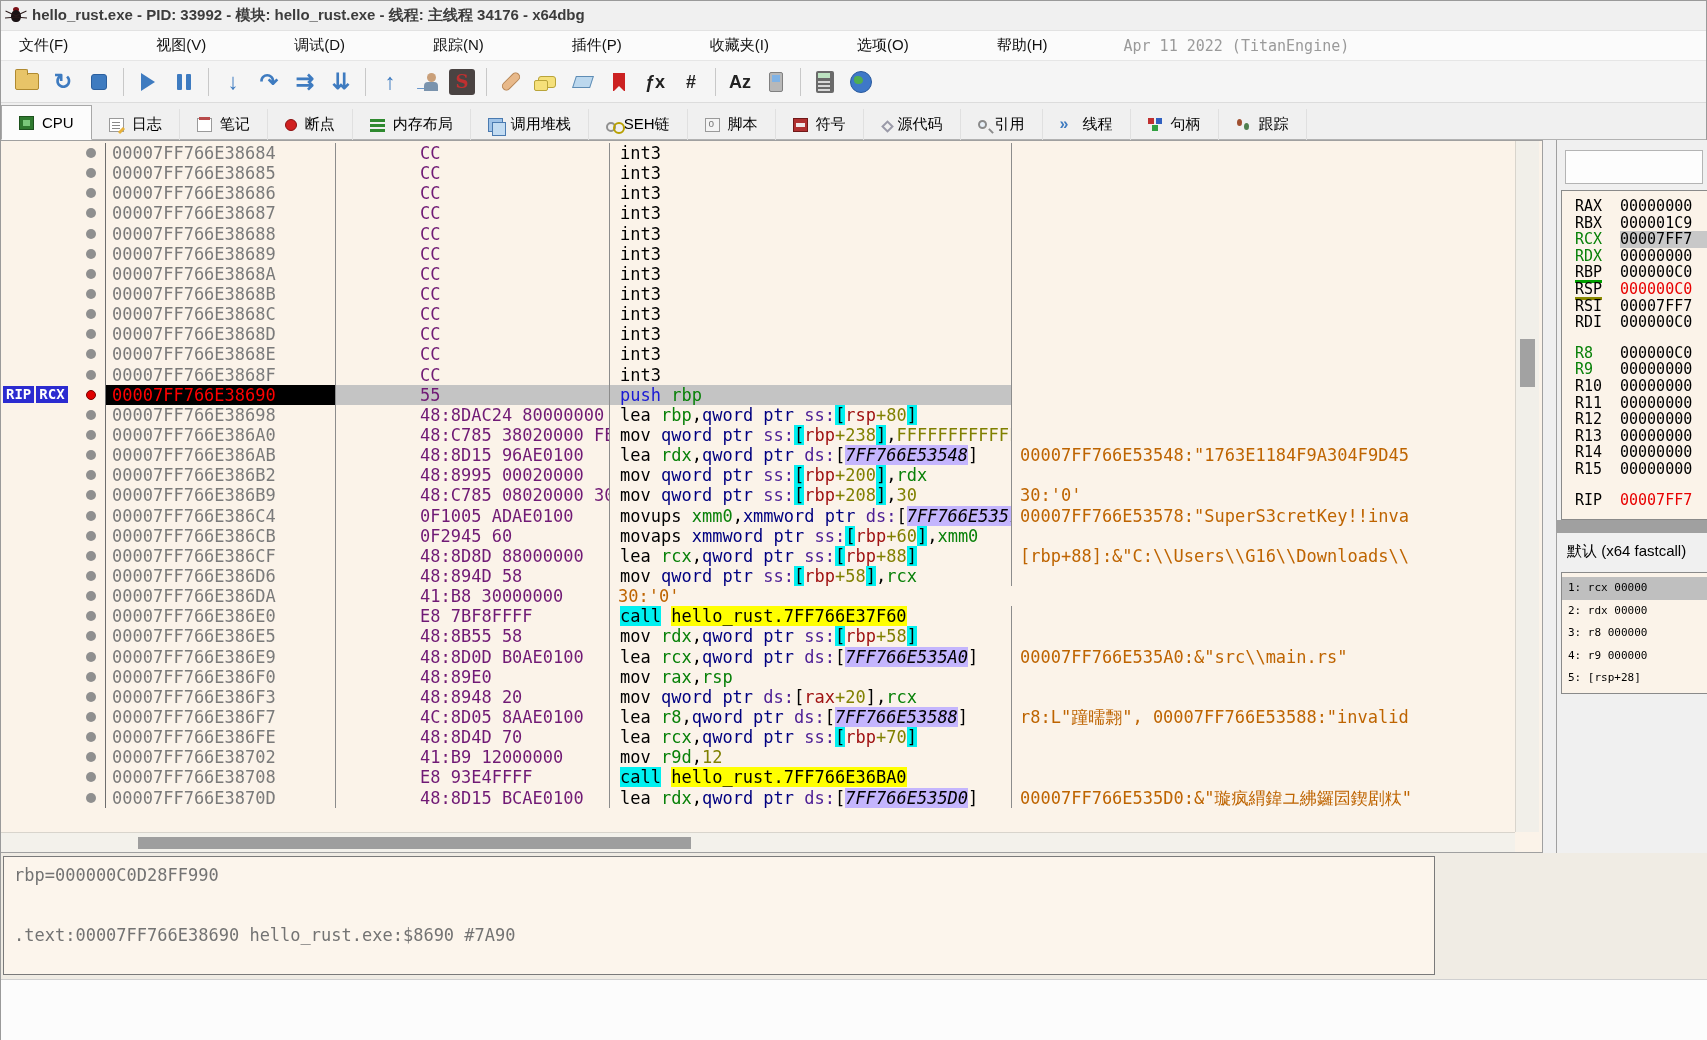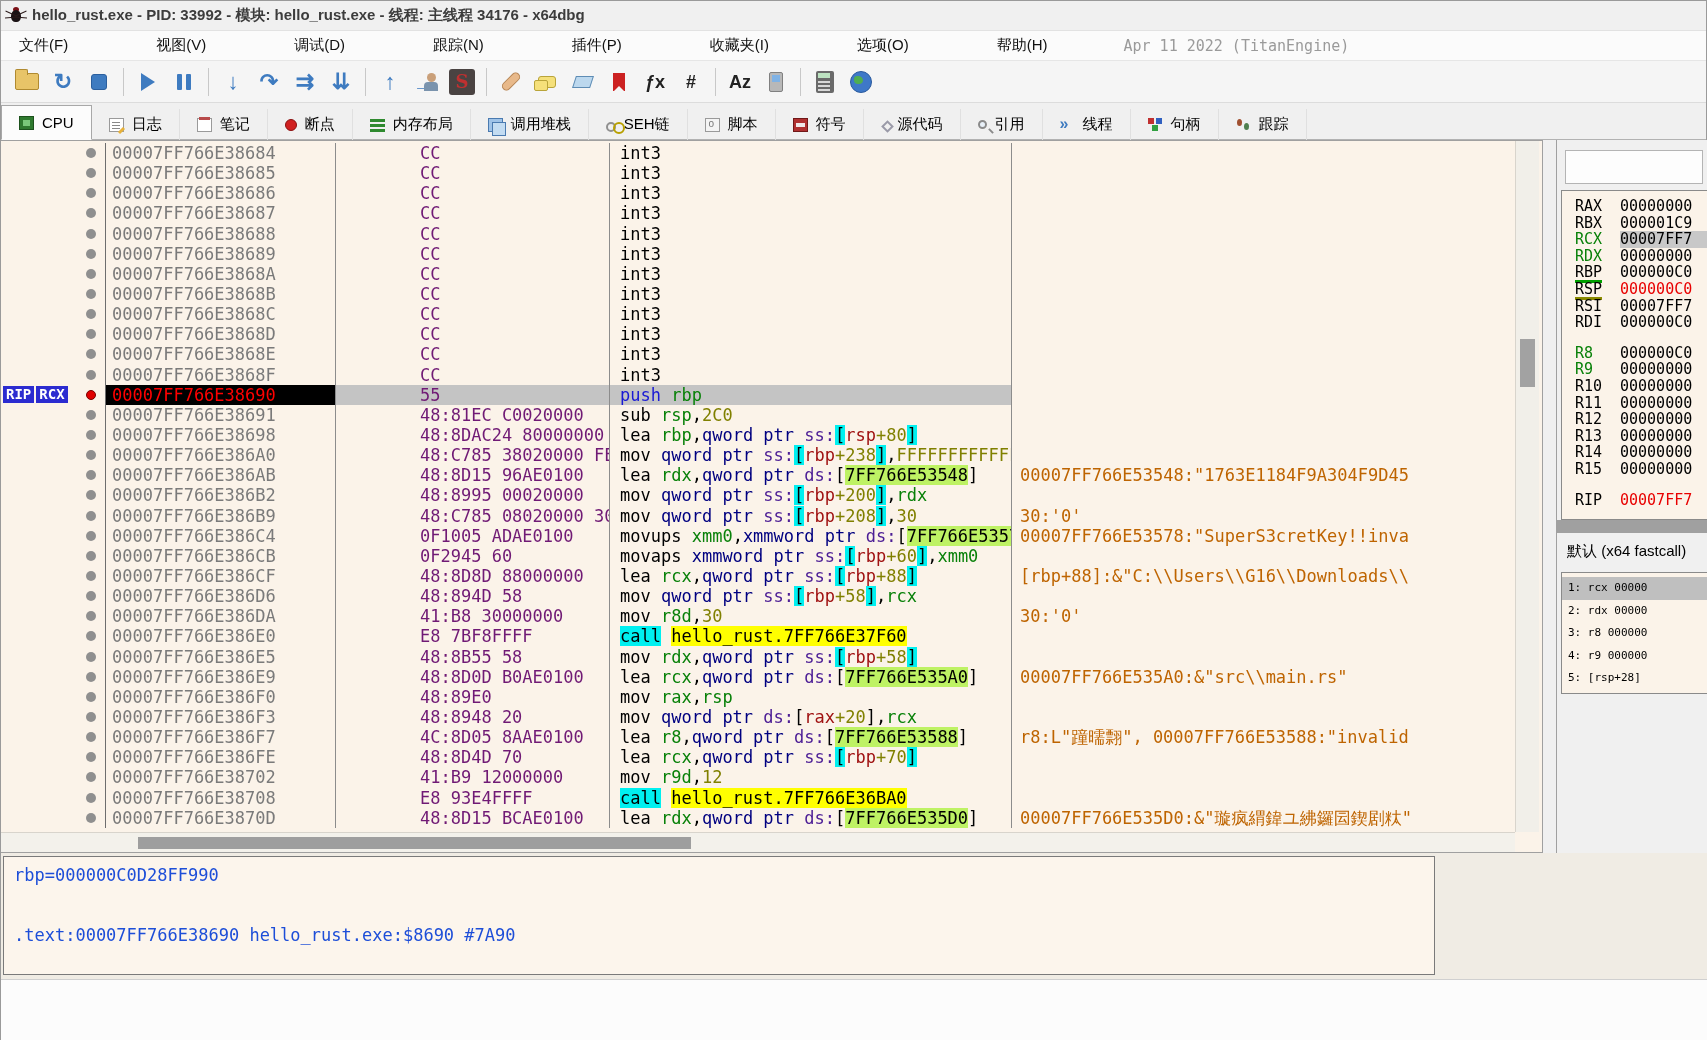--- a/index.html
+++ b/index.html
@@ -100,21 +100,21 @@
   .giplab { display:inline-block; background:#2b2bd0; color:#fff; font-weight:bold; font-size:14px; line-height:17px; padding:0 3px; margin:1px 0 0 2px; vertical-align:top; }
   
   .t-mn { color:#000; } .t-t { color:#000; }
   .t-pu { color:#1a1ad4; }
   .t-rg { color:#098109; }
   .t-mr { color:#a01212; }
   .t-nu { color:#808000; }
   .t-sg { color:#4c1d95; }
   .t-pt { color:#000080; }
   .t-bc { background:#00f0f0; color:#000; }
-  .t-ad { background:#bef264; color:#000; }
+  .t-ad { background:#c4b5fd; color:#000;font-style:italic; }
   .t-lb { background:#ffff00; color:#000; }
   .t-ca { background:#00f0f0; color:#000; }
 
   .vscroll { position:absolute; left:1514px; top:0; width:24px; height:691px; background:#f1efe9; border-left:1px solid #d8d4cc; }
   .vthumb { position:absolute; left:4px; top:198px; width:15px; height:48px; background:#a2a2a2; }
   .hscroll { position:absolute; left:0; top:691px; width:1514px; height:20px; background:#f3f1eb; border-top:1px solid #d8d4cc; }
   .hthumb { position:absolute; left:137px; top:4px; width:553px; height:12px; background:#9e9e9e; }
 
   
   .right-col { position:absolute; left:1555px; top:0; width:152px; height:713px; background:#f0f0f0; border-left:1px solid #a0a0a0; }
@@ -132,21 +132,21 @@
   .reg-v.vsel { background:#c8c8c8; }
   .rsplit { position:absolute; left:0; top:380px; width:152px; height:13px; background:#a0a0a0; }
   .args-head { position:absolute; left:10px; top:402px; width:142px; height:22px; font-size:15px; color:#000; white-space:nowrap; overflow:hidden; }
   .args-box { position:absolute; left:4px; top:432px; width:148px; height:122px; background:#fbf3e9; border:1px solid #8a8a8a; overflow:hidden; padding-top:4px; }
   .arg-row { height:22.5px; line-height:22px; font-family:"DejaVu Sans Mono","Liberation Mono",monospace; font-size:11px; padding-left:6px; white-space:pre; overflow:hidden; }
   .arg-row.sel { background:#bfbfbf; }
 
   
   .bottom { position:absolute; left:0; top:852px; width:1707px; height:126px; background:#f0ece4; }
   .info-box { position:absolute; left:2px; top:3px; width:1432px; height:119px; background:#fcf5ec; border:1px solid #7a7a7a; }
-  .info-line { position:absolute; left:10px; font-family:"DejaVu Sans Mono","Liberation Mono",monospace; font-size:17px; color:#1d4ed8; white-space:pre;text-align:center; }
+  .info-line { position:absolute; left:10px; font-family:"DejaVu Sans Mono","Liberation Mono",monospace; font-size:17px; color:#737373; white-space:pre;text-align:center; }
   .footer { position:absolute; left:0; top:978px; width:1707px; height:62px; background:#fcfcfc; border-top:1px solid #d0d0d0; }
 </style>
 </head>
 <body>
 
 <div class="win">
 
   <div class="titlebar">
     <span class="app-icon">
       <span class="b2"></span>
@@ -312,31 +312,30 @@
           <div class="dz-row"><span class="c-gut"><span class="dot"></span></span><span class="c-addr">00007FF766E38687</span><span class="c-bytes">CC</span><span class="c-instr"><span class="t-mn">int3</span></span><span class="c-com"></span></div>
           <div class="dz-row"><span class="c-gut"><span class="dot"></span></span><span class="c-addr">00007FF766E38688</span><span class="c-bytes">CC</span><span class="c-instr"><span class="t-mn">int3</span></span><span class="c-com"></span></div>
           <div class="dz-row"><span class="c-gut"><span class="dot"></span></span><span class="c-addr">00007FF766E38689</span><span class="c-bytes">CC</span><span class="c-instr"><span class="t-mn">int3</span></span><span class="c-com"></span></div>
           <div class="dz-row"><span class="c-gut"><span class="dot"></span></span><span class="c-addr">00007FF766E3868A</span><span class="c-bytes">CC</span><span class="c-instr"><span class="t-mn">int3</span></span><span class="c-com"></span></div>
           <div class="dz-row"><span class="c-gut"><span class="dot"></span></span><span class="c-addr">00007FF766E3868B</span><span class="c-bytes">CC</span><span class="c-instr"><span class="t-mn">int3</span></span><span class="c-com"></span></div>
           <div class="dz-row"><span class="c-gut"><span class="dot"></span></span><span class="c-addr">00007FF766E3868C</span><span class="c-bytes">CC</span><span class="c-instr"><span class="t-mn">int3</span></span><span class="c-com"></span></div>
           <div class="dz-row"><span class="c-gut"><span class="dot"></span></span><span class="c-addr">00007FF766E3868D</span><span class="c-bytes">CC</span><span class="c-instr"><span class="t-mn">int3</span></span><span class="c-com"></span></div>
           <div class="dz-row"><span class="c-gut"><span class="dot"></span></span><span class="c-addr">00007FF766E3868E</span><span class="c-bytes">CC</span><span class="c-instr"><span class="t-mn">int3</span></span><span class="c-com"></span></div>
           <div class="dz-row"><span class="c-gut"><span class="dot"></span></span><span class="c-addr">00007FF766E3868F</span><span class="c-bytes">CC</span><span class="c-instr"><span class="t-mn">int3</span></span><span class="c-com"></span></div>
           <div class="dz-row sel"><span class="c-gut"><span class="giplab">RIP</span><span class="giplab">RCX</span><span class="dot red"></span></span><span class="c-addr">00007FF766E38690</span><span class="c-bytes">55</span><span class="c-instr"><span class="t-pu">push</span><span class="t-t"> </span><span class="t-rg">rbp</span></span></div>
-          <div class="dz-row"><span class="c-gut"><span class="dot"></span></span><span class="c-addr">00007FF766E38691</span><span class="c-bytes">48:81EC C0020000</span><span class="c-instr"><span class="t-mn">sub</span><span class="t-t"> </span><span class="t-rg">rsp</span><span class="t-t">,</span><span class="t-nu">2C0</span></span><span class="c-com"></span></div>
           <div class="dz-row"><span class="c-gut"><span class="dot"></span></span><span class="c-addr">00007FF766E38698</span><span class="c-bytes">48:8DAC24 80000000</span><span class="c-instr"><span class="t-mn">lea</span><span class="t-t"> </span><span class="t-rg">rbp</span><span class="t-t">,</span><span class="t-pt">qword ptr </span><span class="t-sg">ss:</span><span class="t-bc">[</span><span class="t-mr">rsp</span><span class="t-nu">+80</span><span class="t-bc">]</span></span><span class="c-com"></span></div>
           <div class="dz-row"><span class="c-gut"><span class="dot"></span></span><span class="c-addr">00007FF766E386A0</span><span class="c-bytes">48:C785 38020000 FE</span><span class="c-instr"><span class="t-mn">mov</span><span class="t-t"> </span><span class="t-pt">qword ptr </span><span class="t-sg">ss:</span><span class="t-bc">[</span><span class="t-mr">rbp</span><span class="t-nu">+238</span><span class="t-bc">]</span><span class="t-t">,</span><span class="t-nu">FFFFFFFFFFFFFFFE</span></span><span class="c-com"></span></div>
           <div class="dz-row"><span class="c-gut"><span class="dot"></span></span><span class="c-addr">00007FF766E386AB</span><span class="c-bytes">48:8D15 96AE0100</span><span class="c-instr"><span class="t-mn">lea</span><span class="t-t"> </span><span class="t-rg">rdx</span><span class="t-t">,</span><span class="t-pt">qword ptr </span><span class="t-sg">ds:</span><span class="t-t">[</span><span class="t-ad">7FF766E53548</span><span class="t-t">]</span></span><span class="c-com">00007FF766E53548:"1763E1184F9A304F9D45</span></div>
           <div class="dz-row"><span class="c-gut"><span class="dot"></span></span><span class="c-addr">00007FF766E386B2</span><span class="c-bytes">48:8995 00020000</span><span class="c-instr"><span class="t-mn">mov</span><span class="t-t"> </span><span class="t-pt">qword ptr </span><span class="t-sg">ss:</span><span class="t-bc">[</span><span class="t-mr">rbp</span><span class="t-nu">+200</span><span class="t-bc">]</span><span class="t-t">,</span><span class="t-rg">rdx</span></span><span class="c-com"></span></div>
           <div class="dz-row"><span class="c-gut"><span class="dot"></span></span><span class="c-addr">00007FF766E386B9</span><span class="c-bytes">48:C785 08020000 30</span><span class="c-instr"><span class="t-mn">mov</span><span class="t-t"> </span><span class="t-pt">qword ptr </span><span class="t-sg">ss:</span><span class="t-bc">[</span><span class="t-mr">rbp</span><span class="t-nu">+208</span><span class="t-bc">]</span><span class="t-t">,</span><span class="t-nu">30</span></span><span class="c-com">30:'0'</span></div>
           <div class="dz-row"><span class="c-gut"><span class="dot"></span></span><span class="c-addr">00007FF766E386C4</span><span class="c-bytes">0F1005 ADAE0100</span><span class="c-instr"><span class="t-mn">movups</span><span class="t-t"> </span><span class="t-rg">xmm0</span><span class="t-t">,</span><span class="t-pt">xmmword ptr </span><span class="t-sg">ds:</span><span class="t-t">[</span><span class="t-ad">7FF766E53578</span></span><span class="c-com">00007FF766E53578:"SuperS3cretKey!!inva</span></div>
           <div class="dz-row"><span class="c-gut"><span class="dot"></span></span><span class="c-addr">00007FF766E386CB</span><span class="c-bytes">0F2945 60</span><span class="c-instr"><span class="t-mn">movaps</span><span class="t-t"> </span><span class="t-pt">xmmword ptr </span><span class="t-sg">ss:</span><span class="t-bc">[</span><span class="t-mr">rbp</span><span class="t-nu">+60</span><span class="t-bc">]</span><span class="t-t">,</span><span class="t-rg">xmm0</span></span><span class="c-com"></span></div>
           <div class="dz-row"><span class="c-gut"><span class="dot"></span></span><span class="c-addr">00007FF766E386CF</span><span class="c-bytes">48:8D8D 88000000</span><span class="c-instr"><span class="t-mn">lea</span><span class="t-t"> </span><span class="t-rg">rcx</span><span class="t-t">,</span><span class="t-pt">qword ptr </span><span class="t-sg">ss:</span><span class="t-bc">[</span><span class="t-mr">rbp</span><span class="t-nu">+88</span><span class="t-bc">]</span></span><span class="c-com">[rbp+88]:&amp;"C:\\Users\\G16\\Downloads\\</span></div>
           <div class="dz-row"><span class="c-gut"><span class="dot"></span></span><span class="c-addr">00007FF766E386D6</span><span class="c-bytes">48:894D 58</span><span class="c-instr"><span class="t-mn">mov</span><span class="t-t"> </span><span class="t-pt">qword ptr </span><span class="t-sg">ss:</span><span class="t-bc">[</span><span class="t-mr">rbp</span><span class="t-nu">+58</span><span class="t-bc">]</span><span class="t-t">,</span><span class="t-rg">rcx</span></span><span class="c-com"></span></div>
-          <div class="dz-row"><span class="c-gut"><span class="dot"></span></span><span class="c-addr">00007FF766E386DA</span><span class="c-bytes">41:B8 30000000</span><span class="c-instr"><span class="t-mn">mov</span><span class="t-t"> </span><span class="t-rg">r8d</span><span class="t-t">,</span><span class="t-nu">30</span></span><span class="c-com">30:'0'</span></div>
+          <div class="dz-row"><span class="c-gut"><span class="dot"></span></span><span class="c-addr">00007FF766E386DA</span><span class="c-bytes">41:B8 30000000</span><span class="c-com">30:'0'</span></div>
           <div class="dz-row"><span class="c-gut"><span class="dot"></span></span><span class="c-addr">00007FF766E386E0</span><span class="c-bytes">E8 7BF8FFFF</span><span class="c-instr"><span class="t-ca">call</span><span class="t-t"> </span><span class="t-lb">hello_rust.7FF766E37F60</span></span><span class="c-com"></span></div>
           <div class="dz-row"><span class="c-gut"><span class="dot"></span></span><span class="c-addr">00007FF766E386E5</span><span class="c-bytes">48:8B55 58</span><span class="c-instr"><span class="t-mn">mov</span><span class="t-t"> </span><span class="t-rg">rdx</span><span class="t-t">,</span><span class="t-pt">qword ptr </span><span class="t-sg">ss:</span><span class="t-bc">[</span><span class="t-mr">rbp</span><span class="t-nu">+58</span><span class="t-bc">]</span></span><span class="c-com"></span></div>
           <div class="dz-row"><span class="c-gut"><span class="dot"></span></span><span class="c-addr">00007FF766E386E9</span><span class="c-bytes">48:8D0D B0AE0100</span><span class="c-instr"><span class="t-mn">lea</span><span class="t-t"> </span><span class="t-rg">rcx</span><span class="t-t">,</span><span class="t-pt">qword ptr </span><span class="t-sg">ds:</span><span class="t-t">[</span><span class="t-ad">7FF766E535A0</span><span class="t-t">]</span></span><span class="c-com">00007FF766E535A0:&amp;"src\\main.rs"</span></div>
           <div class="dz-row"><span class="c-gut"><span class="dot"></span></span><span class="c-addr">00007FF766E386F0</span><span class="c-bytes">48:89E0</span><span class="c-instr"><span class="t-mn">mov</span><span class="t-t"> </span><span class="t-rg">rax</span><span class="t-t">,</span><span class="t-rg">rsp</span></span><span class="c-com"></span></div>
           <div class="dz-row"><span class="c-gut"><span class="dot"></span></span><span class="c-addr">00007FF766E386F3</span><span class="c-bytes">48:8948 20</span><span class="c-instr"><span class="t-mn">mov</span><span class="t-t"> </span><span class="t-pt">qword ptr </span><span class="t-sg">ds:</span><span class="t-t">[</span><span class="t-mr">rax</span><span class="t-nu">+20</span><span class="t-t">]</span><span class="t-t">,</span><span class="t-rg">rcx</span></span><span class="c-com"></span></div>
           <div class="dz-row"><span class="c-gut"><span class="dot"></span></span><span class="c-addr">00007FF766E386F7</span><span class="c-bytes">4C:8D05 8AAE0100</span><span class="c-instr"><span class="t-mn">lea</span><span class="t-t"> </span><span class="t-rg">r8</span><span class="t-t">,</span><span class="t-pt">qword ptr </span><span class="t-sg">ds:</span><span class="t-t">[</span><span class="t-ad">7FF766E53588</span><span class="t-t">]</span></span><span class="c-com">r8:L"蹱曘翲", 00007FF766E53588:"invalid</span></div>
           <div class="dz-row"><span class="c-gut"><span class="dot"></span></span><span class="c-addr">00007FF766E386FE</span><span class="c-bytes">48:8D4D 70</span><span class="c-instr"><span class="t-mn">lea</span><span class="t-t"> </span><span class="t-rg">rcx</span><span class="t-t">,</span><span class="t-pt">qword ptr </span><span class="t-sg">ss:</span><span class="t-bc">[</span><span class="t-mr">rbp</span><span class="t-nu">+70</span><span class="t-bc">]</span></span><span class="c-com"></span></div>
           <div class="dz-row"><span class="c-gut"><span class="dot"></span></span><span class="c-addr">00007FF766E38702</span><span class="c-bytes">41:B9 12000000</span><span class="c-instr"><span class="t-mn">mov</span><span class="t-t"> </span><span class="t-rg">r9d</span><span class="t-t">,</span><span class="t-nu">12</span></span><span class="c-com"></span></div>
           <div class="dz-row"><span class="c-gut"><span class="dot"></span></span><span class="c-addr">00007FF766E38708</span><span class="c-bytes">E8 93E4FFFF</span><span class="c-instr"><span class="t-ca">call</span><span class="t-t"> </span><span class="t-lb">hello_rust.7FF766E36BA0</span></span><span class="c-com"></span></div>
           <div class="dz-row"><span class="c-gut"><span class="dot"></span></span><span class="c-addr">00007FF766E3870D</span><span class="c-bytes">48:8D15 BCAE0100</span><span class="c-instr"><span class="t-mn">lea</span><span class="t-t"> </span><span class="t-rg">rdx</span><span class="t-t">,</span><span class="t-pt">qword ptr </span><span class="t-sg">ds:</span><span class="t-t">[</span><span class="t-ad">7FF766E535D0</span><span class="t-t">]</span></span><span class="c-com">00007FF766E535D0:&amp;"璇疯緭鍏ユ紼鑼囩鍥剧粏"</span></div>

